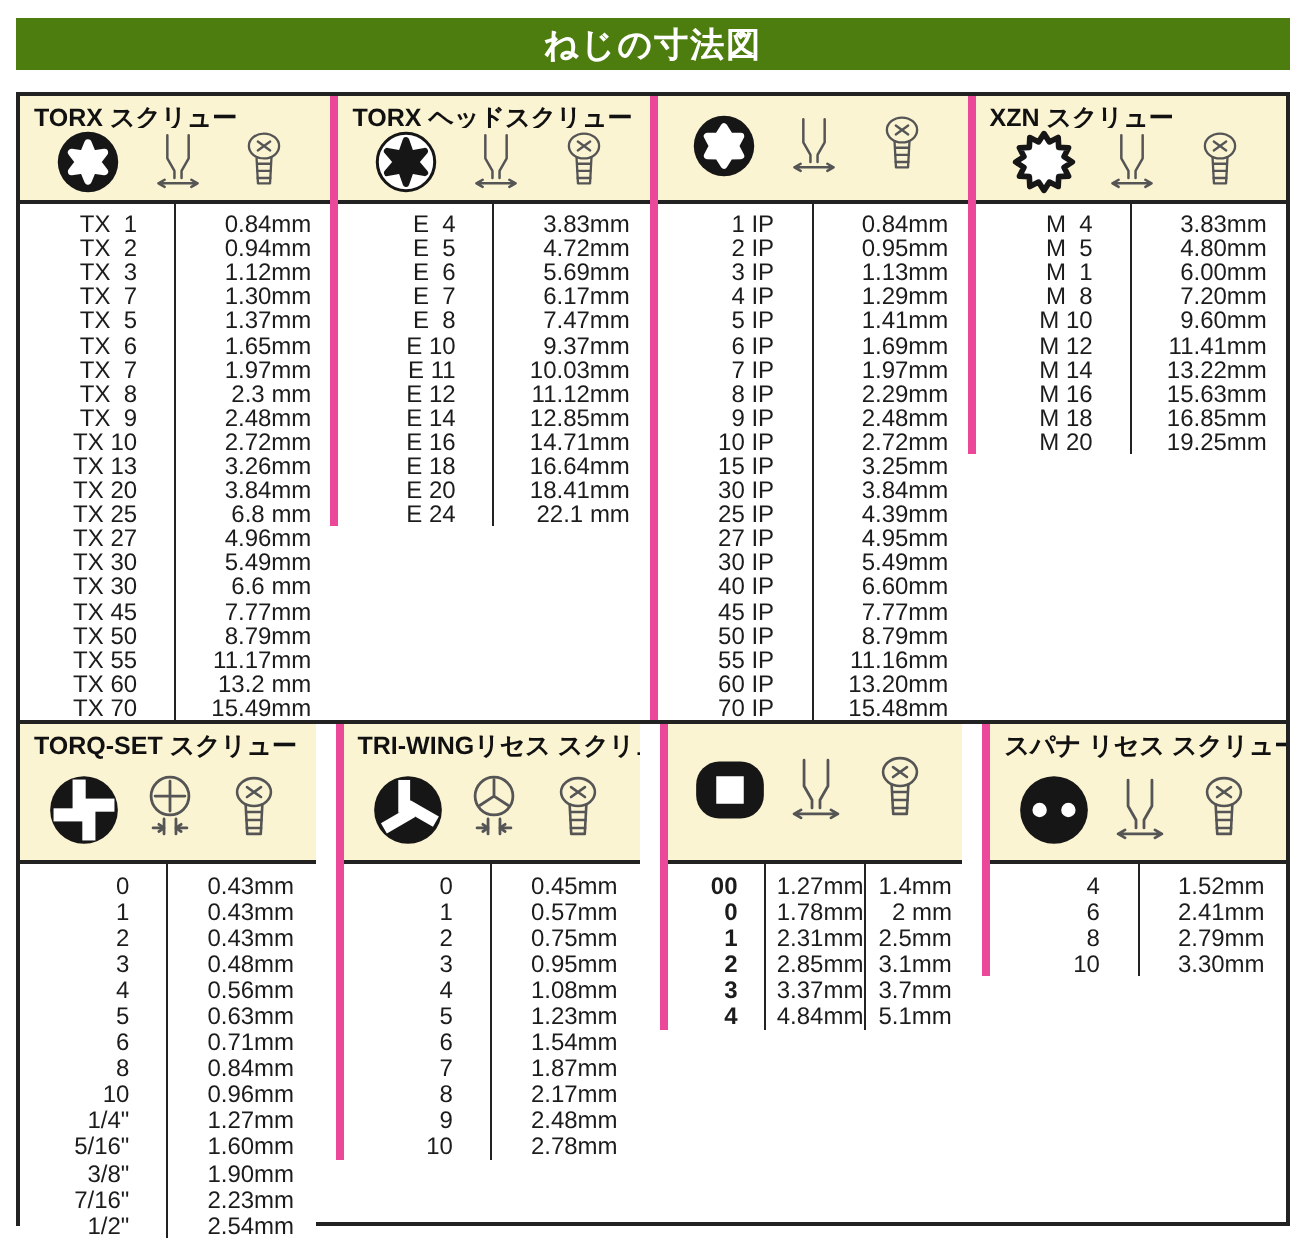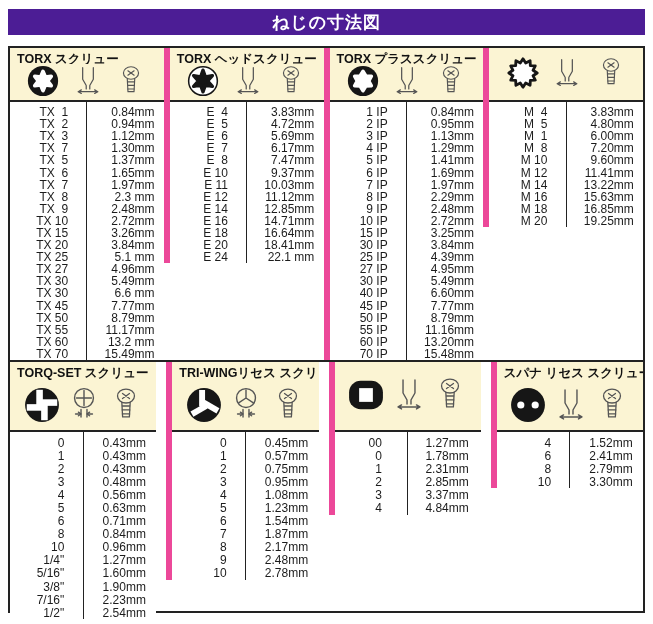--- a/index.html
+++ b/index.html
@@ -1,45 +1,45 @@
 <!DOCTYPE html>
 <html><head>
 <meta charset="utf-8">
 <style>
   html,body{margin:0;padding:0;}
   body{width:653px;height:624px;background:#ffffff;font-family:"Liberation Sans","DejaVu Sans",sans-serif;}
   .page{position:relative;width:653px;height:624px;background:#fff;overflow:hidden;}
-  .banner{position:absolute;left:8px;top:9px;width:637px;height:26px;background:#4c1d95;color:#fff;
+  .banner{position:absolute;left:8px;top:9px;width:637px;height:26px;background:#4d7c0f;color:#fff;
           font-weight:bold;font-size:17px;display:flex;align-items:center;justify-content:center;letter-spacing:1px;}
   .table{position:absolute;left:8px;top:46px;width:637px;height:567px;border:2px solid #222;
          box-sizing:border-box;display:flex;flex-direction:column;background:#fff;}
   .section{display:flex;align-items:flex-start;min-height:0;}
   .sec1{height:312px;}
   .sec2{flex:1;border-top:2.5px solid #222;gap:10px;}
   .column{flex:1 1 0;min-width:0;display:flex;flex-direction:column;}
-  .column + .column{border-left:6px solid #ec4899;}
+  .column + .column{border-left:4px solid #ec4899;}
   .col-header{background:#fbf4d3;border-bottom:2.5px solid #222;display:flex;flex-direction:column;box-sizing:border-box;}
   .sec1 .col-header{height:54px;}
   .sec2 .col-header{height:70px;}
   .col-title{font-size:12.5px;font-weight:bold;color:#111;padding:3px 3px 0 7px;white-space:nowrap;overflow:hidden;}
   .icon-row{flex:1;display:flex;align-items:center;justify-content:space-evenly;padding:0 5px 2px 5px;}
   .icon{display:flex;align-items:center;justify-content:center;}
   .sec2 .icon svg{transform:scale(1.12);transform-origin:center;}
   .col-body{flex:1;display:flex;background:#fff;min-height:0;}
   .subcol{flex:1 1 0;min-width:0;padding-top:4px;box-sizing:border-box;}
   .subcol + .subcol{border-left:1.5px solid #222;}
   .cell{display:flex;align-items:center;justify-content:center;color:#1c1c1c;}
   .sec1 .cell{height:12.1px;font-size:12px;line-height:12px;}
   .sec2 .cell{height:13.1px;font-size:12px;line-height:12px;}
   .lbl,.val{white-space:pre;display:inline-block;text-align:right;}
   .sec1 .lbl{width:40px;}
   .sec1 .val{width:58px;}
   .sec2 .lbl{width:36px;}
   .sec2 .val{width:52px;}
-  .column[data-col-id="square"] .lbl{width:22px;}
+  .column[data-col-id="square"] .lbl{width:22px;font-weight:bold;}
   .column[data-col-id="square"] .val{width:38px;}
 </style>
 </head>
 <body>
 
 <div class="page">
   <div class="banner">ねじの寸法図</div>
   <div class="table">
     <div class="section sec1" id="sec0">
         <div class="column" data-col-id="torx">
@@ -98,21 +98,21 @@
               <div class="cell">
                 <span class="lbl">TX  8</span>
               </div>
               <div class="cell">
                 <span class="lbl">TX  9</span>
               </div>
               <div class="cell">
                 <span class="lbl">TX 10</span>
               </div>
               <div class="cell">
-                <span class="lbl">TX 15</span>
+                <span class="lbl">TX 13</span>
               </div>
               <div class="cell">
                 <span class="lbl">TX 20</span>
               </div>
               <div class="cell">
                 <span class="lbl">TX 25</span>
               </div>
               <div class="cell">
                 <span class="lbl">TX 27</span>
               </div>
@@ -169,21 +169,21 @@
               <div class="cell">
                 <span class="val">2.72mm</span>
               </div>
               <div class="cell">
                 <span class="val">3.26mm</span>
               </div>
               <div class="cell">
                 <span class="val">3.84mm</span>
               </div>
               <div class="cell">
-                <span class="val">5.1 mm</span>
+                <span class="val">6.8 mm</span>
               </div>
               <div class="cell">
                 <span class="val">4.96mm</span>
               </div>
               <div class="cell">
                 <span class="val">5.49mm</span>
               </div>
               <div class="cell">
                 <span class="val">6.6 mm</span>
               </div>
@@ -315,21 +315,20 @@
                 <span class="val">18.41mm</span>
               </div>
               <div class="cell">
                 <span class="val">22.1 mm</span>
               </div>
             </div>
           </div>
         </div>
         <div class="column" data-col-id="torx-plus">
           <div class="col-header">
-            <div class="col-title">TORX プラススクリュー</div>
             <div class="icon-row">
               <span class="icon">
                 <svg width="34" height="34" viewBox="0 0 36 36">
                   <circle cx="18" cy="18" r="16" fill="#161616"></circle>
     <polygon points="18.00,7.70 21.10,12.63 26.92,12.85 24.20,18.00 26.92,23.15 21.10,23.37 18.00,28.30 14.90,23.37 9.08,23.15 11.80,18.00 9.08,12.85 14.90,12.63" fill="#fff" stroke="#fff" stroke-width="3.6" stroke-linejoin="round"></polygon>
                 </svg>
               </span>
               <span class="icon">
                 <svg width="32" height="34" viewBox="0 0 36 36">
                   <g stroke="#555" stroke-width="1.4" fill="none" stroke-linecap="round">
@@ -478,20 +477,21 @@
                 <span class="val">13.20mm</span>
               </div>
               <div class="cell">
                 <span class="val">15.48mm</span>
               </div>
             </div>
           </div>
         </div>
         <div class="column" data-col-id="xzn">
           <div class="col-header">
+            <div class="col-title">XZN スクリュー</div>
             <div class="icon-row">
               <span class="icon">
                 <svg width="34" height="34" viewBox="0 0 36 36">
                   <polygon points="18.00,3.00 20.85,7.37 25.50,5.01 25.78,10.22 30.99,10.50 28.63,15.15 33.00,18.00 28.63,20.85 30.99,25.50 25.78,25.78 25.50,30.99 20.85,28.63 18.00,33.00 15.15,28.63 10.50,30.99 10.22,25.78 5.01,25.50 7.37,20.85 3.00,18.00 7.37,15.15 5.01,10.50 10.22,10.22 10.50,5.01 15.15,7.37" fill="#fff" stroke="#161616" stroke-width="3" stroke-linejoin="round"></polygon>
                 </svg>
               </span>
               <span class="icon">
                 <svg width="32" height="34" viewBox="0 0 36 36">
                   <g stroke="#555" stroke-width="1.4" fill="none" stroke-linecap="round">
   <path d="M12 3v13M24 3v13M12 16l4 7M24 16l-4 7M16 23v4M20 23v4"></path>
@@ -880,20 +880,40 @@
               <div class="cell">
                 <span class="val">2.85mm</span>
               </div>
               <div class="cell">
                 <span class="val">3.37mm</span>
               </div>
               <div class="cell">
                 <span class="val">4.84mm</span>
               </div>
             </div>
+            <div class="subcol">
+              <div class="cell">
+                <span class="val">1.4mm</span>
+              </div>
+              <div class="cell">
+                <span class="val">2 mm</span>
+              </div>
+              <div class="cell">
+                <span class="val">2.5mm</span>
+              </div>
+              <div class="cell">
+                <span class="val">3.1mm</span>
+              </div>
+              <div class="cell">
+                <span class="val">3.7mm</span>
+              </div>
+              <div class="cell">
+                <span class="val">5.1mm</span>
+              </div>
+            </div>
           </div>
         </div>
         <div class="column" data-col-id="spanner">
           <div class="col-header">
             <div class="col-title">スパナ リセス スクリュー</div>
             <div class="icon-row">
               <span class="icon">
                 <svg width="34" height="34" viewBox="0 0 36 36">
                   <circle cx="18" cy="18" r="16" fill="#161616"></circle>
     <circle cx="11.2" cy="18" r="3.4" fill="#fff"></circle>

